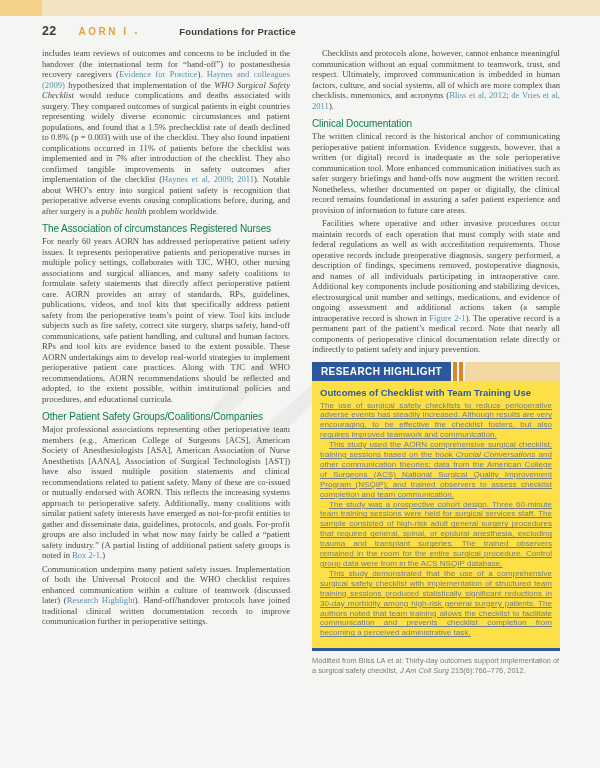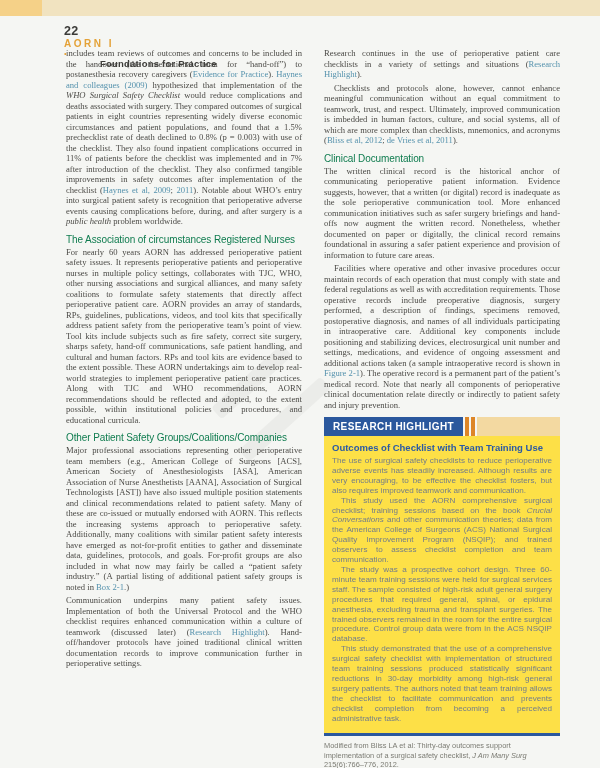--- a/index.html
+++ b/index.html
@@ -4,34 +4,34 @@
 <style>
   html,body{margin:0;padding:0;}
   body{background:#e8e8e6;font-family:"Liberation Sans",sans-serif;}
   .page{position:relative;width:600px;height:768px;background:#f5f6f3;overflow:hidden;}
 
   
   .topbar{position:absolute;top:0;left:0;width:600px;height:16px;background:#f1e3c0;}
   .topbar-block{position:absolute;top:0;left:0;width:42px;height:16px;background:#f5d188;}
 
   
-  .header{position:absolute;top:24px;left:42px;right:40px;display:flex;align-items:baseline;flex-direction:column;}
+  .header{position:absolute;top:24px;left:42px;right:40px;display:flex;align-items:baseline;}
   .pagenum{font-size:12.5px;font-weight:bold;color:#3b3b38;letter-spacing:.3px;}
   .unit{margin-left:22px;font-size:10px;font-weight:bold;color:#e4a238;letter-spacing:2.5px;}
   .dot{margin-left:6px;font-size:8px;color:#e4a238;}
   .htitle{margin-left:6px;font-size:9.5px;font-weight:bold;color:#3b3b38;letter-spacing:.2px;padding-left:36px;}
 
   
   .watermark{position:absolute;top:340px;left:225px;width:120px;height:150px;transform:rotate(-42deg);opacity:.05;pointer-events:none;}
   .watermark:before,.watermark:after{content:"";position:absolute;background:#4a4a46;border-radius:4px;}
   .watermark:before{left:10px;top:20px;width:95px;height:16px;}
   .watermark:after{left:2px;top:70px;width:110px;height:16px;}
 
   
-  .columns{position:absolute;top:48px;left:42px;right:40px;bottom:0;display:flex;gap:22px;margin-left:24px;}
+  .columns{position:absolute;top:48px;left:42px;right:40px;bottom:0;display:flex;gap:22px;}
   .col{width:253px;min-width:0;}
 
   p.body{margin:0 0 3px 0;font-family:"Liberation Serif",serif;font-size:8.6px;line-height:10.5px;
          color:#4b4a46;text-align:justify;hyphens:auto;}
   p.indent{text-indent:10px;}
   .seg-link{color:#5592ad;}
   .seg-i{font-style:italic;}
 
   h3.green{margin:7px 0 2px 0;font-size:10px;font-weight:normal;color:#0f7c4f;letter-spacing:-.1px;}
   h2.blue{margin:9px 0 3px 0;padding-bottom:3px;font-size:12px;font-weight:bold;color:#2d6ea9;
@@ -39,21 +39,21 @@
 
   
   .rh-box{margin-top:7px;}
   .rh-banner-row{display:flex;height:19px;align-items:stretch;}
   .rh-banner{background:#2b589d;color:#ffffff;font-size:10px;font-weight:bold;letter-spacing:.4px;
              padding:0 9px;display:flex;align-items:center;white-space:nowrap;}
   .rh-stripe{width:4px;background:#dd8628;margin-left:2px;}
   .rh-tanbar{flex:1;background:#f3d9a1;margin-left:2px;}
   .rh-body{background:#fde047;border-bottom:3px solid #2b589d;padding:6px 8px 10px 8px;}
   .rh-title{margin:0 0 3px 0;font-size:9.5px;font-weight:bold;color:#2b5aa5;}
-  p.rh-p{margin:0;font-size:8.1px;line-height:9.9px;color:#737d89;text-align:justify;hyphens:auto;}
+  p.rh-p{margin:0;font-size:8.1px;line-height:9.9px;color:#737d89;text-align:justify;hyphens:auto;text-decoration:underline;}
   p.rh-p.indent{text-indent:9px;}
 
   .footnote{margin:5px 0 0 0;font-size:7.4px;line-height:9.4px;color:#7b7b73;text-align:left;}
 </style>
 </head>
 <body>
 
 <div class="page">
 
   <div class="topbar">
@@ -74,21 +74,20 @@
     <div class="col">
       <p class="body"><span>includes team reviews of outcomes and concerns to be included in the handover (the international term for “hand-off”) to postanesthesia recovery caregivers (</span><span class="seg-link">Evidence for Practice</span><span>). </span><span class="seg-link">Haynes and colleagues (2009)</span><span> hypothesized that implementation of the </span><span class="seg-i">WHO Surgical Safety Checklist</span><span> would reduce complications and deaths associated with surgery. They compared outcomes of surgical patients in eight countries representing widely diverse economic circumstances and patient populations, and found that a 1.5% prechecklist rate of death declined to 0.8% (p = 0.003) with use of the checklist. They also found inpatient complications occurred in 11% of patients before the checklist was implemented and in 7% after introduction of the checklist. They also confirmed tangible improvements in safety outcomes after implementation of the checklist (</span><span class="seg-link">Haynes et al, 2009</span><span>; </span><span class="seg-link">2011</span><span>). Notable about WHO’s entry into surgical patient safety is recognition that perioperative adverse events causing complications before, during, and after surgery is a </span><span class="seg-i">public health</span><span> problem worldwide.</span></p>
       <h3 class="green">The Association of circumstances Registered Nurses</h3>
       <p class="body">For nearly 60 years AORN has addressed perioperative patient safety issues. It represents perioperative patients and perioperative nurses in multiple policy settings, collaborates with TJC, WHO, other nursing associations and surgical alliances, and many safety coalitions to formulate safety statements that directly affect perioperative patient care. AORN provides an array of standards, RPs, guidelines, publications, videos, and tool kits that specifically address patient safety from the perioperative team’s point of view. Tool kits include subjects such as fire safety, correct site surgery, sharps safety, hand-off communications, safe patient handling, and cultural and human factors. RPs and tool kits are evidence based to the extent possible. These AORN undertakings aim to develop real-world strategies to implement perioperative patient care practices. Along with TJC and WHO recommendations, AORN recommendations should be reflected and adopted, to the extent possible, within institutional policies and procedures, and educational curricula.</p>
       <h3 class="green">Other Patient Safety Groups/Coalitions/Companies</h3>
       <p class="body"><span>Major professional associations representing other perioperative team members (e.g., American College of Surgeons [ACS], American Society of Anesthesiologists [ASA], American Association of Nurse Anesthetists [AANA], Association of Surgical Technologists [AST]) have also issued multiple position statements and clinical recommendations related to patient safety. Many of these are co-issued or mutually endorsed with AORN. This reflects the increasing systems approach to perioperative safety. Additionally, many coalitions with similar patient safety interests have emerged as not-for-profit entities to gather and disseminate data, guidelines, protocols, and goals. For-profit groups are also included in what now may fairly be called a “patient safety industry.” (A partial listing of additional patient safety groups is noted in </span><span class="seg-link">Box 2-1</span><span>.)</span></p>
       <p class="body"><span>Communication underpins many patient safety issues. Implementation of both the Universal Protocol and the WHO checklist requires enhanced communication within a culture of teamwork (discussed later) (</span><span class="seg-link">Research Highlight</span><span>). Hand-off/handover protocols have joined traditional clinical written documentation records to improve communication further in perioperative settings.</span></p>
     </div>
 
     <div class="col">
-      <p class="body"><span>Research continues in the use of perioperative patient care checklists in a variety of settings and situations (</span><span class="seg-link">Research Highlight</span><span>).</span></p>
       <p class="body indent"><span>Checklists and protocols alone, however, cannot enhance meaningful communication without an equal commitment to teamwork, trust, and respect. Ultimately, improved communication is imbedded in human factors, culture, and social systems, all of which are more complex than checklists, mnemonics, and acronyms (</span><span class="seg-link">Bliss et al, 2012</span><span>; </span><span class="seg-link">de Vries et al, 2011</span><span>).</span></p>
       <h3 class="green">Clinical Documentation</h3>
       <p class="body">The written clinical record is the historical anchor of communicating perioperative patient information. Evidence suggests, however, that a written (or digital) record is inadequate as the sole perioperative communication tool. More enhanced communication initiatives such as safer surgery briefings and hand-offs now augment the written record. Nonetheless, whether documented on paper or digitally, the clinical record remains foundational in assuring a safer patient experience and provision of information to future care areas.</p>
       <p class="body indent"><span>Facilities where operative and other invasive procedures occur maintain records of each operation that must comply with state and federal regulations as well as with accreditation requirements. Those operative records include preoperative diagnosis, surgery performed, a description of findings, specimens removed, postoperative diagnosis, and names of all individuals participating in intraoperative care. Additional key components include positioning and stabilizing devices, electrosurgical unit number and settings, medications, and evidence of ongoing assessment and additional actions taken (a sample intraoperative record is shown in </span><span class="seg-link">Figure 2-1</span><span>). The operative record is a permanent part of the patient’s medical record. Note that nearly all components of perioperative clinical documentation relate directly or indirectly to patient safety and injury prevention.</span></p>
 
       <div class="rh-box">
         <div class="rh-banner-row">
           <div class="rh-banner">
             <span>RESEARCH HIGHLIGHT</span>
           </div>
@@ -98,17 +97,17 @@
         </div>
         <div class="rh-body">
           <h4 class="rh-title">Outcomes of Checklist with Team Training Use</h4>
           <p class="rh-p"><span>The use of surgical safety checklists to reduce perioperative adverse events has steadily increased. Although results are very encouraging, to be effective the checklist fosters, but also requires improved teamwork and communication.</span></p>
           <p class="rh-p indent"><span>This study used the AORN comprehensive surgical checklist; training sessions based on the book </span><span class="seg-i">Crucial Conversations</span><span> and other communication theories; data from the American College of Surgeons (ACS) National Surgical Quality Improvement Program (NSQIP); and trained observers to assess checklist completion and team communication.</span></p>
           <p class="rh-p indent"><span>The study was a prospective cohort design. Three 60-minute team training sessions were held for surgical services staff. The sample consisted of high-risk adult general surgery procedures that required general, spinal, or epidural anesthesia, excluding trauma and transplant surgeries. The trained observers remained in the room for the entire surgical procedure. Control group data were from in the ACS NSQIP database.</span></p>
           <p class="rh-p indent"><span>This study demonstrated that the use of a comprehensive surgical safety checklist with implementation of structured team training sessions produced statistically significant reductions in 30-day morbidity among high-risk general surgery patients. The authors noted that team training allows the checklist to facilitate communication and prevents checklist completion from becoming a perceived administrative task.</span></p>
         </div>
       </div>
 
-      <p class="footnote"><span>Modified from Bliss LA et al: Thirty-day outcomes support implementation of a surgical safety checklist, </span><span class="seg-i">J Am Many Surg</span><span> 215(6):766–776, 2012.</span></p>
+      <p class="footnote"><span>Modified from Bliss LA et al: Thirty-day outcomes support implementation of a surgical safety checklist, </span><span class="seg-i">J Am Coll Surg</span><span> 215(6):766–776, 2012.</span></p>
     </div>
 
   </div>
 </div>
 
 </body></html>

